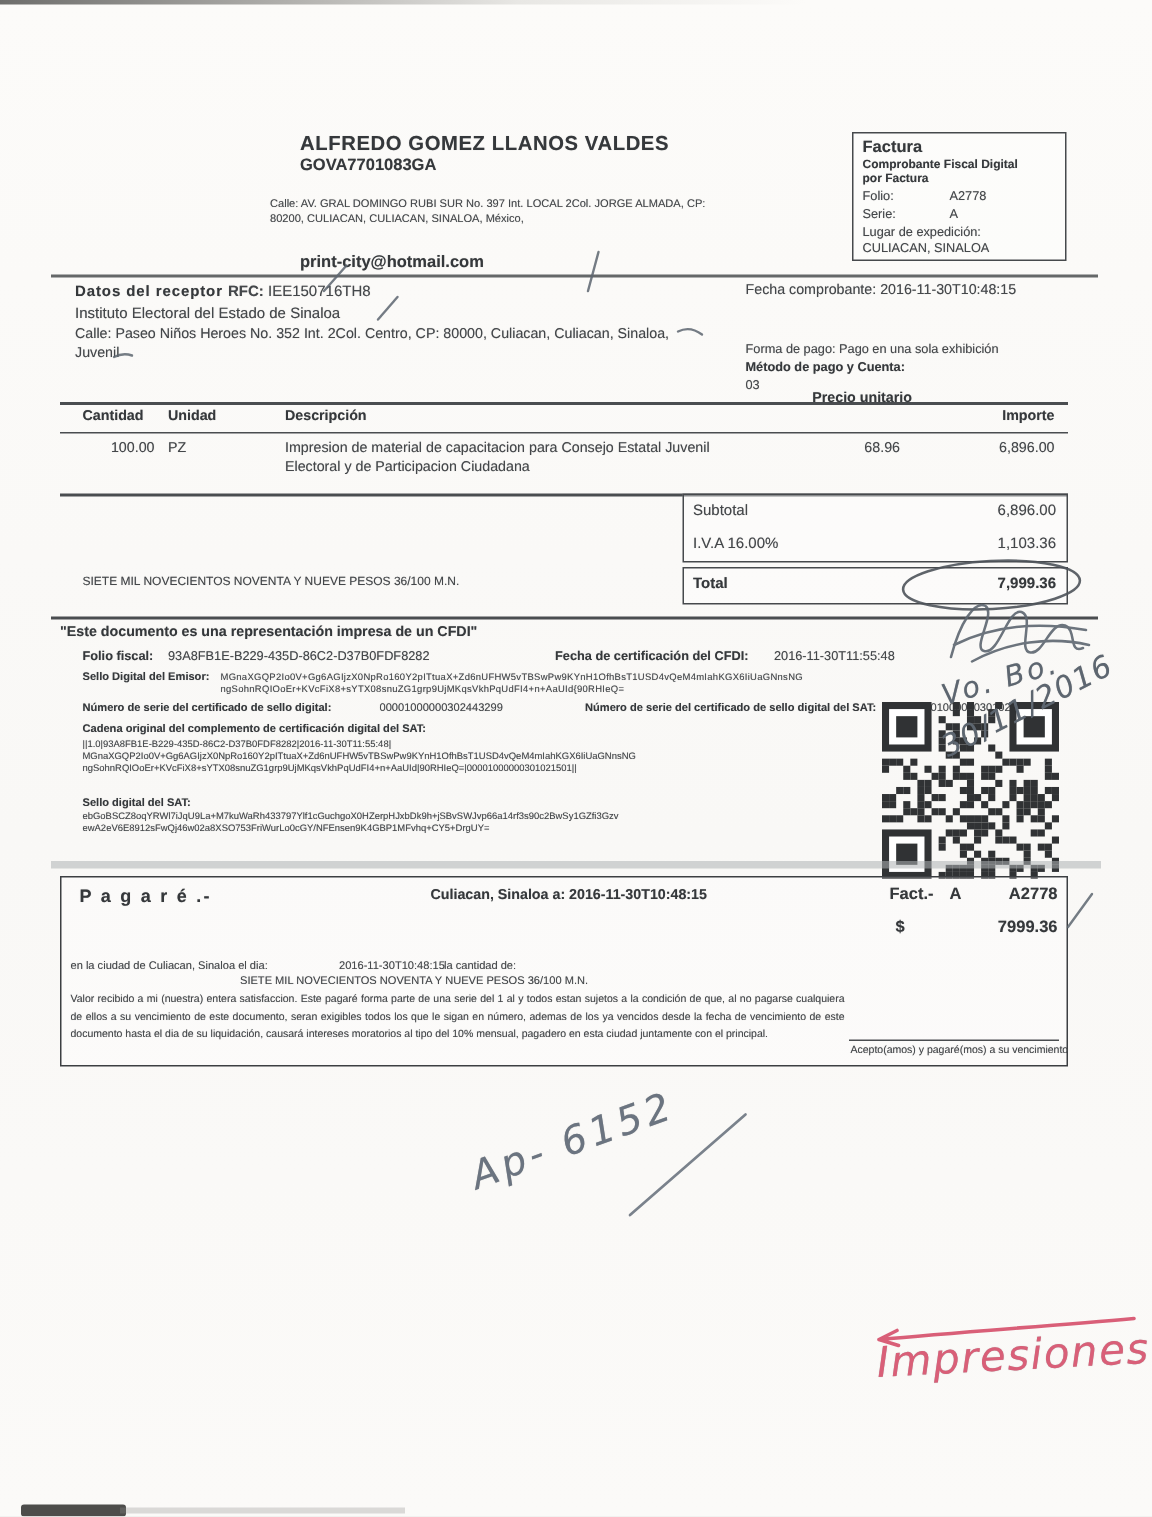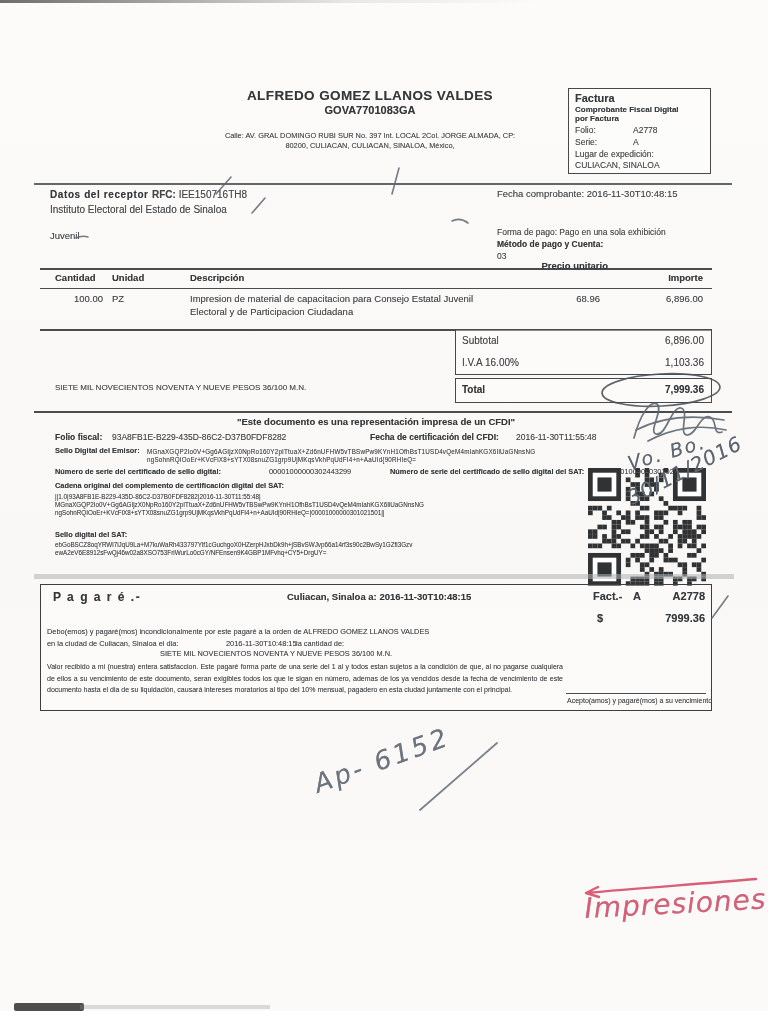--- a/index.html
+++ b/index.html
@@ -3,21 +3,21 @@
 <meta charset="utf-8">
 <style>
   *{margin:0;padding:0;box-sizing:border-box}
   body{width:768px;height:1011px;font-family:"Liberation Sans",sans-serif;background:#efeeec}
   .page{position:relative;width:768px;height:1011px;overflow:hidden;color:#44474a;
         background:linear-gradient(180deg,#fcfbf9,#f9f8f6 55%,#fbfaf8);
         text-shadow:0 0 .5px rgba(68,71,74,.45)}
   .txt{position:absolute;white-space:nowrap;line-height:1.15}
   .blk{position:absolute}
   .b{font-weight:bold}
-  .ctr{text-align:center}
+  .ctr{text-align:left}
   .rt{text-align:right}
   .line{position:absolute;background:#4a4d50}
   .box{position:absolute;border:1.5px solid #46494c;background:rgba(255,255,255,.35)}
   .t6{font-size:6.3px}.t7{font-size:7px}.t75{font-size:7.4px}.t8{font-size:8px}
   .t85{font-size:8.5px}.t95{font-size:9.5px}.t10{font-size:10px}
   .t11{font-size:11px}.t12{font-size:12px}.t13{font-size:13.5px}
   .wrap{white-space:normal}
   svg{display:block}
 </style>
 </head>
@@ -27,40 +27,42 @@
 
   <div class="blk" style="left:0;top:0;width:768px;height:3px;background:linear-gradient(90deg,#6d6d6b 0%,#a9a8a5 22%,#e8e7e4 45%,rgba(255,255,255,0) 70%)"></div>
   <div class="blk" style="left:14px;top:1003px;width:70px;height:8px;background:#4d4d4b;border-radius:2px"></div>
   <div class="blk" style="left:80px;top:1005px;width:190px;height:4px;background:#8d8d8a;opacity:.3"></div>
 
 
   <div class="txt t13 b ctr" style="left:200px;top:88px;width:340px;letter-spacing:.4px;color:#35383b">ALFREDO GOMEZ LLANOS VALDES</div>
   <div class="txt t11 b ctr" style="left:200px;top:104px;width:340px;color:#35383b">GOVA7701083GA</div>
   <div class="txt t75 ctr" style="left:180px;top:132px;width:380px">Calle: AV. GRAL DOMINGO RUBI SUR No. 397 Int. LOCAL 2Col. JORGE ALMADA, CP:</div>
   <div class="txt t75 ctr" style="left:180px;top:142px;width:380px">80200, CULIACAN, CULIACAN, SINALOA, México,</div>
+  <div class="txt t11 b ctr" style="left:200px;top:169px;width:340px;color:#35383b">print-city@hotmail.com</div>
 
   <div class="box" style="left:568px;top:88px;width:143px;height:86px"></div>
   <div class="txt t11 b" style="left:575px;top:92px;color:#35383b">Factura</div>
   <div class="txt t8 b" style="left:575px;top:105px;color:#35383b">Comprobante Fiscal Digital</div>
   <div class="txt t8 b" style="left:575px;top:114px;color:#35383b">por Factura</div>
   <div class="txt t85" style="left:575px;top:126px">Folio:</div>
   <div class="txt t85" style="left:633px;top:126px">A2778</div>
   <div class="txt t85" style="left:575px;top:138px">Serie:</div>
   <div class="txt t85" style="left:633px;top:138px">A</div>
   <div class="txt t85" style="left:575px;top:150px">Lugar de expedición:</div>
   <div class="txt t85" style="left:575px;top:161px">CULIACAN, SINALOA</div>
 
   <div class="line" style="left:34px;top:183px;width:698px;height:2px;opacity:.85"></div>
 
   <div class="txt t10 b" style="left:50px;top:189px;letter-spacing:.6px;color:#35383b">Datos del receptor</div>
   <div class="txt t10" style="left:152px;top:189px">
     <span class="b">RFC:</span>
     <span>IEE150716TH8</span>
   </div>
   <div class="txt t10" style="left:50px;top:204px">Instituto Electoral del Estado de Sinaloa</div>
+  <div class="txt t95" style="left:50px;top:218px">Calle: Paseo Niños Heroes No. 352 Int. 2Col. Centro, CP: 80000, Culiacan, Culiacan, Sinaloa,</div>
   <div class="txt t95" style="left:50px;top:231px">Juvenil</div>
 
   <div class="txt t95" style="left:497px;top:189px">
     <span>Fecha comprobante:</span>
     <span>2016-11-30T10:48:15</span>
   </div>
   <div class="txt t85" style="left:497px;top:228px">Forma de pago: Pago en una sola exhibición</div>
   <div class="txt t85 b" style="left:497px;top:240px;color:#35383b">Método de pago y Cuenta:</div>
   <div class="txt t85" style="left:497px;top:252px">03</div>
 
@@ -101,21 +103,21 @@
   <div class="txt t85 b" style="left:55px;top:433px;color:#35383b">Folio fiscal:</div>
   <div class="txt t85" style="left:112px;top:433px">93A8FB1E-B229-435D-86C2-D37B0FDF8282</div>
   <div class="txt t85 b" style="left:370px;top:433px;color:#35383b">Fecha de certificación del CFDI:</div>
   <div class="txt t85" style="left:516px;top:433px">2016-11-30T11:55:48</div>
 
   <div class="txt t75 b" style="left:55px;top:447px;color:#35383b">Sello Digital del Emisor:</div>
   <div class="txt t6" style="left:147px;top:448px;letter-spacing:.2px">MGnaXGQP2Io0V+Gg6AGIjzX0NpRo160Y2pITtuaX+Zd6nUFHW5vTBSwPw9KYnH1OfhBsT1USD4vQeM4mIahKGX6IiUaGNnsNG</div>
   <div class="txt t6" style="left:147px;top:456px;letter-spacing:.2px">ngSohnRQIOoEr+KVcFiX8+sYTX08snuZG1grp9UjMKqsVkhPqUdFI4+n+AaUId{90RHIeQ=</div>
 
   <div class="txt t75 b" style="left:55px;top:468px;color:#35383b">Número de serie del certificado de sello digital:</div>
-  <div class="txt t75" style="left:269px;top:468px">00001000000302443299</div>
+  <div class="txt t75" style="left:253px;top:468px">00001000000302443299</div>
   <div class="txt t75 b" style="left:390px;top:468px;color:#35383b">Número de serie del certificado de sello digital del SAT:</div>
   <div class="txt t75" style="left:608px;top:468px">00001000000301021501</div>
 
   <div class="txt t75 b" style="left:55px;top:482px;color:#35383b">Cadena original del complemento de certificación digital del SAT:</div>
   <div class="txt t6" style="left:55px;top:493px">||1.0|93A8FB1E-B229-435D-86C2-D37B0FDF8282|2016-11-30T11:55:48|</div>
   <div class="txt t6" style="left:55px;top:501px">MGnaXGQP2Io0V+Gg6AGIjzX0NpRo160Y2pITtuaX+Zd6nUFHW5vTBSwPw9KYnH1OfhBsT1USD4vQeM4mIahKGX6IiUaGNnsNG</div>
   <div class="txt t6" style="left:55px;top:509px">ngSohnRQIOoEr+KVcFiX8+sYTX08snuZG1grp9UjMKqsVkhPqUdFI4+n+AaUId|90RHIeQ=|00001000000301021501||</div>
 
   <div class="txt t75 b" style="left:55px;top:531px;color:#35383b">Sello digital del SAT:</div>
   <div class="txt t6" style="left:55px;top:541px">ebGoBSCZ8oqYRWl7iJqU9La+M7kuWaRh433797Ylf1cGuchgoX0HZerpHJxbDk9h+jSBvSWJvp66a14rf3s90c2BwSy1GZfi3Gzv</div>
@@ -338,21 +340,20 @@
 
   <div class="box" style="left:40px;top:584px;width:672px;height:127px;border-width:1.8px;border-color:#3c3f42"></div>
   <div class="txt t12 b" style="left:53px;top:591px;letter-spacing:1.5px;color:#35383b">P a g a r é .-</div>
   <div class="txt t95 b" style="left:287px;top:592px;color:#35383b">Culiacan, Sinaloa a: 2016-11-30T10:48:15</div>
   <div class="txt t11 b" style="left:593px;top:590px;color:#35383b">Fact.-</div>
   <div class="txt t11 b" style="left:633px;top:590px;color:#35383b">A</div>
   <div class="txt t11 b rt" style="left:655px;top:590px;width:50px;color:#35383b">A2778</div>
   <div class="txt t11 b" style="left:597px;top:612px;color:#35383b">$</div>
   <div class="txt t11 b rt" style="left:645px;top:612px;width:60px;color:#35383b">7999.36</div>
 
-  <div class="txt t75" style="left:47px;top:628px">Debo(emos) y pagaré(mos) incondicionalmente por este pagaré a la orden de ALFREDO GOMEZ LLANOS VALDES</div>
   <div class="txt t75" style="left:47px;top:640px">en la ciudad de Culiacan, Sinaloa el dia:</div>
   <div class="txt t75" style="left:226px;top:640px">2016-11-30T10:48:15</div>
   <div class="txt t75" style="left:296px;top:640px">la cantidad de:</div>
   <div class="txt t75" style="left:160px;top:650px">SIETE MIL NOVECIENTOS NOVENTA Y NUEVE PESOS 36/100 M.N.</div>
   <div class="blk wrap t7" style="left:47px;top:661px;width:516px;line-height:11.5px;text-align:justify">Valor recibido a mi (nuestra) entera satisfaccion. Este pagaré forma parte de una serie del 1 al    y todos estan sujetos a la condición de que, al no pagarse cualquiera de ellos a su vencimiento de este documento, seran exigibles todos los que le sigan en número, ademas de los ya vencidos desde la fecha de vencimiento de este documento hasta el dia de su liquidación, causará intereses moratorios al tipo del 10% mensual, pagadero en esta ciudad juntamente con el principal.</div>
   <div class="line" style="left:566px;top:693px;width:140px;height:1px"></div>
   <div class="txt t7" style="left:567px;top:697px">Acepto(amos) y pagaré(mos) a su vencimiento</div>
 
   <svg width="768" height="1011" viewBox="0 0 768 1011" style="position:absolute;left:0;top:0;pointer-events:none">
 

